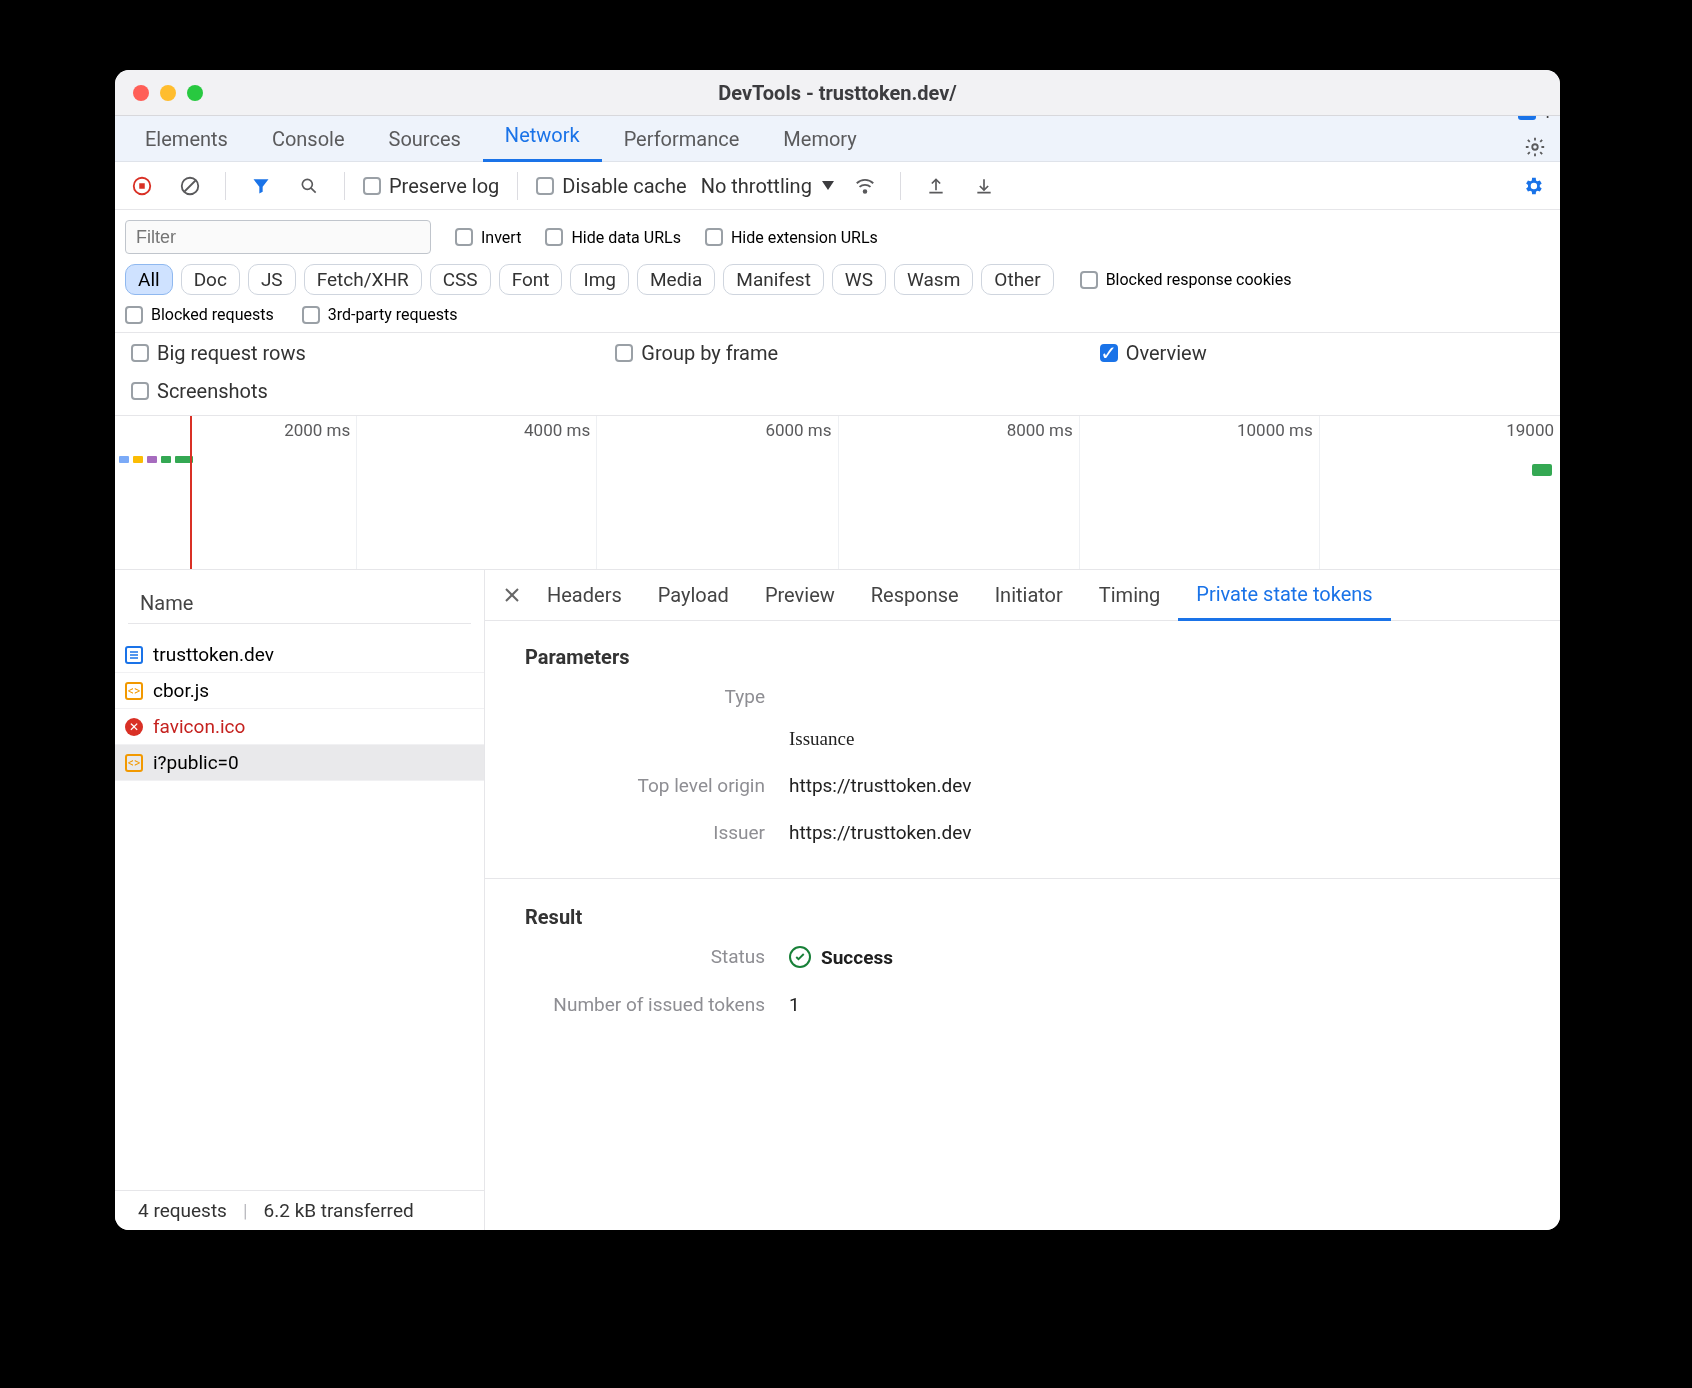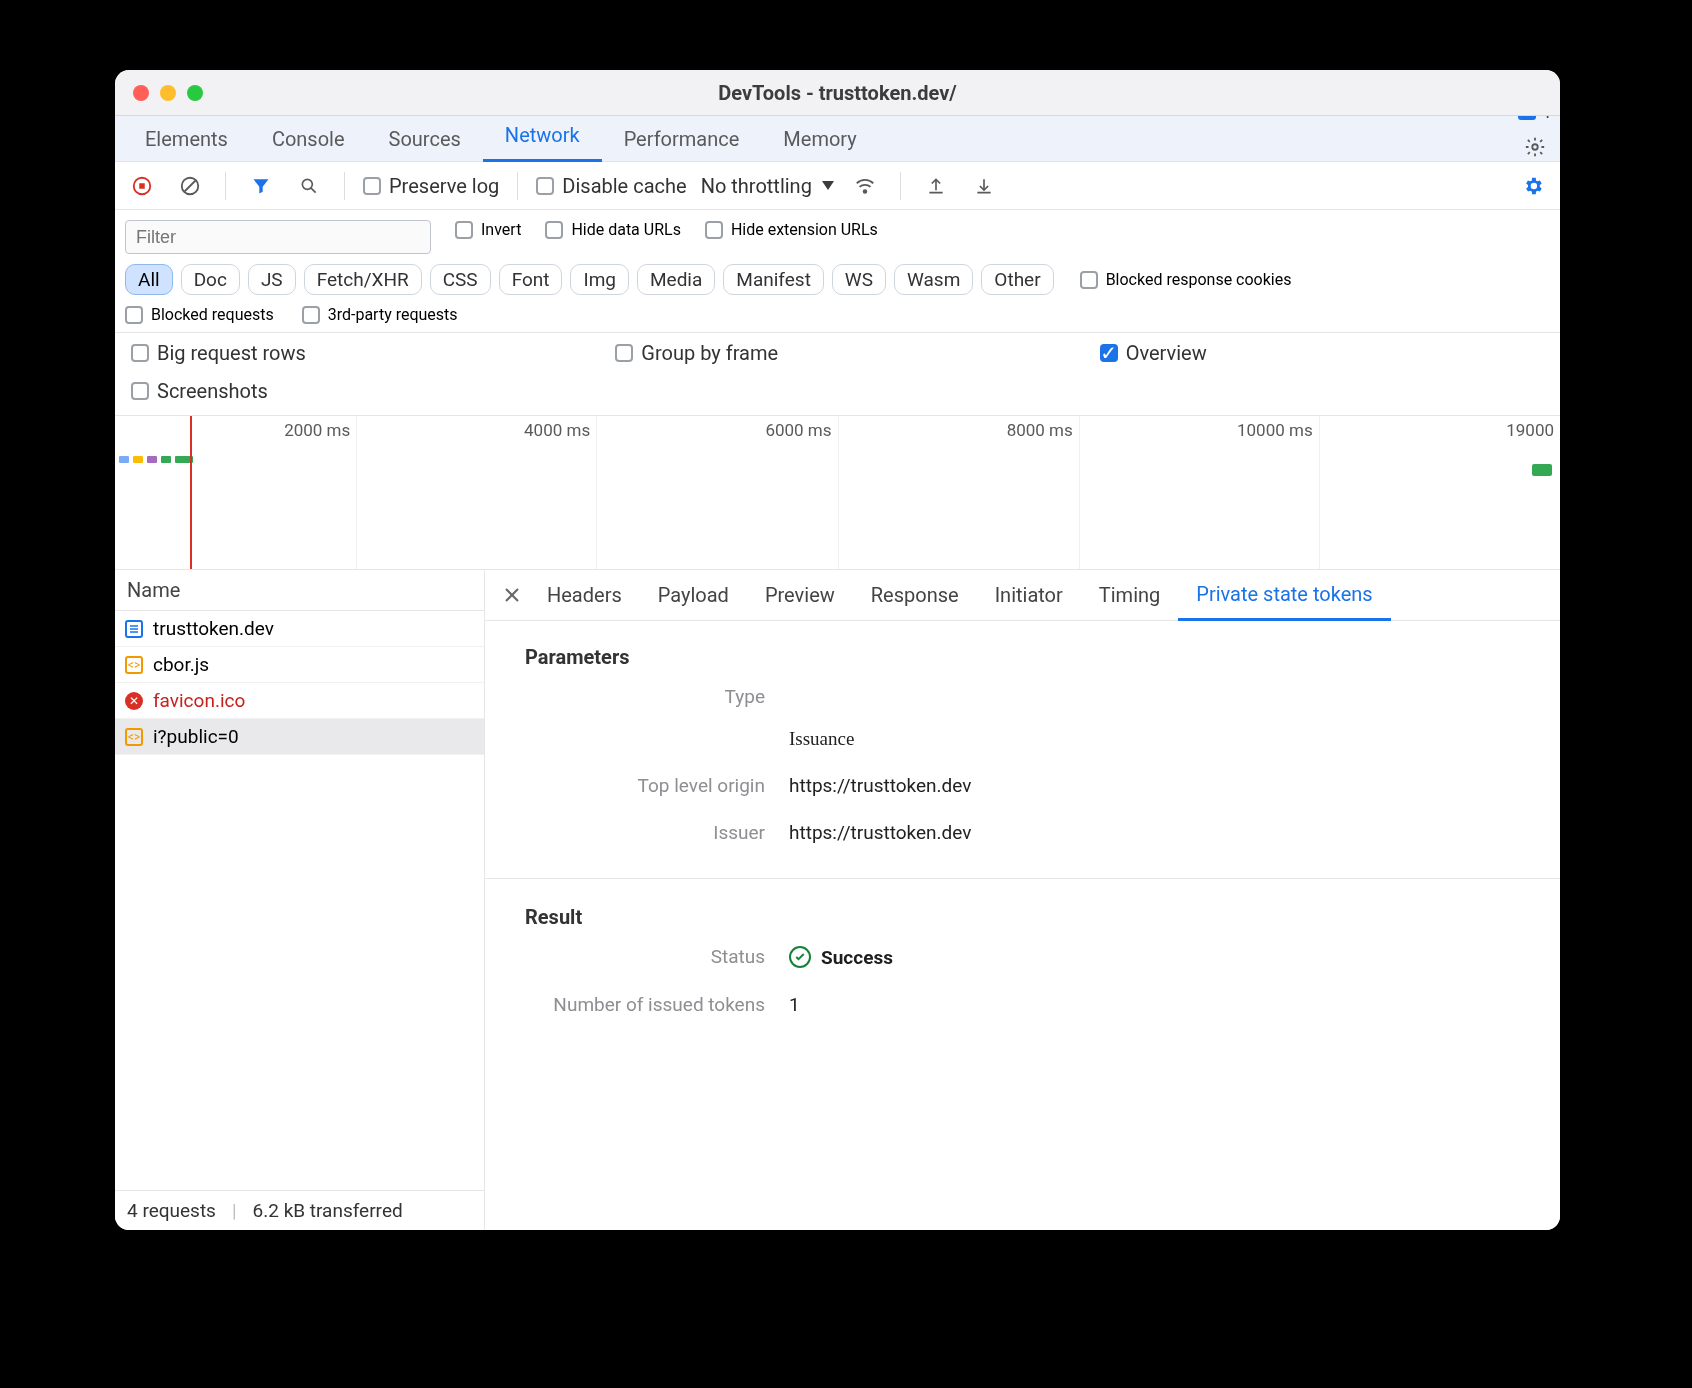--- a/index.html
+++ b/index.html
@@ -47,21 +47,21 @@
   .cb-row { display:inline-flex; align-items:center; gap:8px; }
   .cbx { width:18px;height:18px;border:2px solid #9aa0a6;border-radius:4px; display:inline-flex;align-items:center;justify-content:center; }
   .cbx.checked { background:#1a73e8;border-color:#1a73e8;color:#fff; }
   .sel { display:inline-flex; align-items:center; gap:10px; }
   .chev-down { width:0;height:0;border-left:6px solid transparent;border-right:6px solid transparent;border-top:9px solid #3c3c3f; }
   .flex-spacer { flex: 1; }
   .gear-blue { color:#1a73e8; }
 
   
   .filterbar { border-bottom: 1px solid #e6e6e9; padding: 10px 12px 8px 10px; display:flex; flex-direction:column; gap:10px; background:#fff; }
-  .filter-line1 { display:flex; align-items:flex-start; gap:24px; }
+  .filter-line1 { display:flex; align-items:center; gap:24px; }
   .filter-input { width: 306px; height:34px; border:1px solid #c0c5cc; border-radius:4px; padding:0 10px; font-size:18px; color:#888; background:#fafafa; }
   .pills { display:flex; flex-wrap:wrap; gap:8px; align-items:center; }
   .pill { border:1px solid #cfd5de; border-radius:10px; padding:3px 12px; font-size:19px; color:#333; background:#fff; cursor:pointer; }
   .pill.active { background:#cfe2ff; border-color:#8fb8ef; color:#000000; }
   .cb-line { display:flex; gap:28px; align-items:flex-end; }
   .opts-2cols { display:grid; grid-template-columns: 1fr 1fr 1fr; padding: 8px 16px 12px 16px; gap: 14px 40px; font-size:20px; color:#333; border-bottom:1px solid #e6e6e9; background:#fff; }
 
   
   .timeline { height: 154px; border-bottom: 1px solid #e6e6e9; position:relative; background:#fff; }
   .tl-grid { position:absolute; inset:0; }
@@ -69,29 +69,29 @@
   .tl-label { position:absolute; top:4px; font-size:17px; color:#5a5a5c; transform: translateX(-100%); padding-right:6px;}
   .tl-marks { position:absolute; left:4px; top:40px; display:flex; gap:4px; }
   .mk { width:10px;height:7px;border-radius:1px; }
   .mk.b{background:#7baaf7;} .mk.o{background:#fbbc04;} .mk.pu{background:#a66bbe;} .mk.grn{background:#34a853;}
   .tl-cursor { position:absolute; top:0; bottom:0; width:2px; background:#d93025; }
   .tl-end { position:absolute; right:8px; top:48px; width:20px; height:12px; background:#34a853; border-radius:2px; }
 
   
   .split { flex:1; display:flex; min-height:0; }
   .left { width: 370px; border-right:1px solid #e6e6e9; display:flex; flex-direction:column; min-height:0; }
-  .left h3.name-hdr { margin:0; font-weight:400; font-size:20px; color:#444; padding:8px 12px; border-bottom:1px solid #e6e6e9; background:#fff; }
+  .left h3.name-hdr { margin:13px; font-weight:400; font-size:20px; color:#444; padding:8px 12px; border-bottom:1px solid #e6e6e9; background:#fff; }
   .req-list { flex:1; overflow:auto; font-size:19px; }
   .req-row { display:flex; align-items:center; gap:10px; padding:6px 10px; border-bottom:1px solid #f1f1f3; cursor:pointer; background:#fff; }
   .req-row.selected { background:#e9e9eb; }
   .req-row.err { color:#c5221f; }
   .ic-doc{color:#1a73e8;} .ic-js{color:#f29900;} .ic-err{background:#d93025;border-radius:50%;width:18px;height:18px;display:flex;align-items:center;justify-content:center;color:#fff;font-size:12px;}
   .ic-box{width:18px;height:18px;border:2px solid currentColor;border-radius:3px;display:inline-flex;align-items:center;justify-content:center;font-size:12px;}
 
-  .status-bar { border-top:1px solid #e6e6e9; padding:8px 12px; font-size:19px; color:#333; display:flex; gap:16px; background:#fff;}
+  .status-bar { border-top:1px solid #e6e6e9; padding:8px 23px; font-size:19px; color:#333; display:flex; gap:16px; background:#fff;}
   .status-sep{color:#bcbcc1}
 
   .right { flex:1; display:flex; flex-direction:column; min-height:0; }
   .detail-tabs { display:flex; align-items:center; gap:0; border-bottom:1px solid #e6e6e9; padding: 0 10px; background:#fff;}
   .dt-close { width:34px;height:34px;display:flex;align-items:center;justify-content:center;cursor:pointer;color:#666; }
   .dt-tab { padding: 12px 18px; font-size:20px; color:#444; cursor:pointer; }
   .dt-tab.active { color:#1a73e8; border-bottom:3px solid #1a73e8; margin-bottom:-1px; }
   .detail-body { flex:1; overflow:auto; background:#fff; padding: 20px 0 0 0; }
   .section-title { font-weight:700; font-size:20px; color:#333; padding: 4px 0 16px 40px; }
   .kv { display:grid; grid-template-columns: 280px 1fr; gap: 24px 24px; padding: 0 0 18px 0; }

